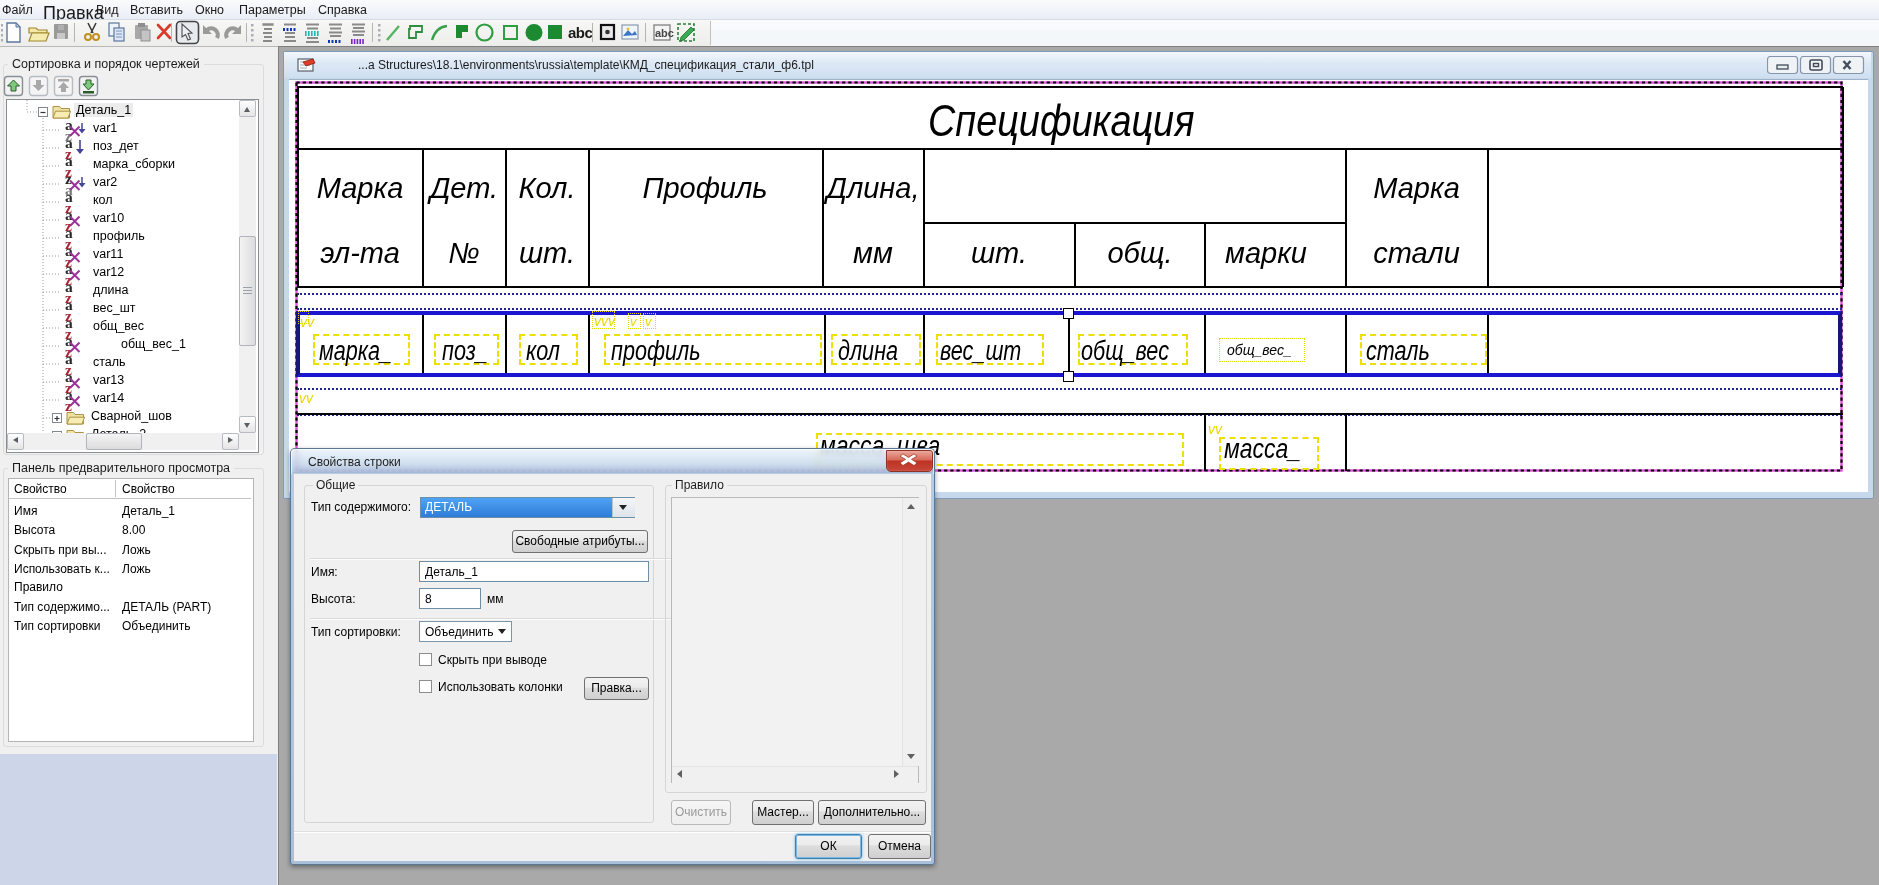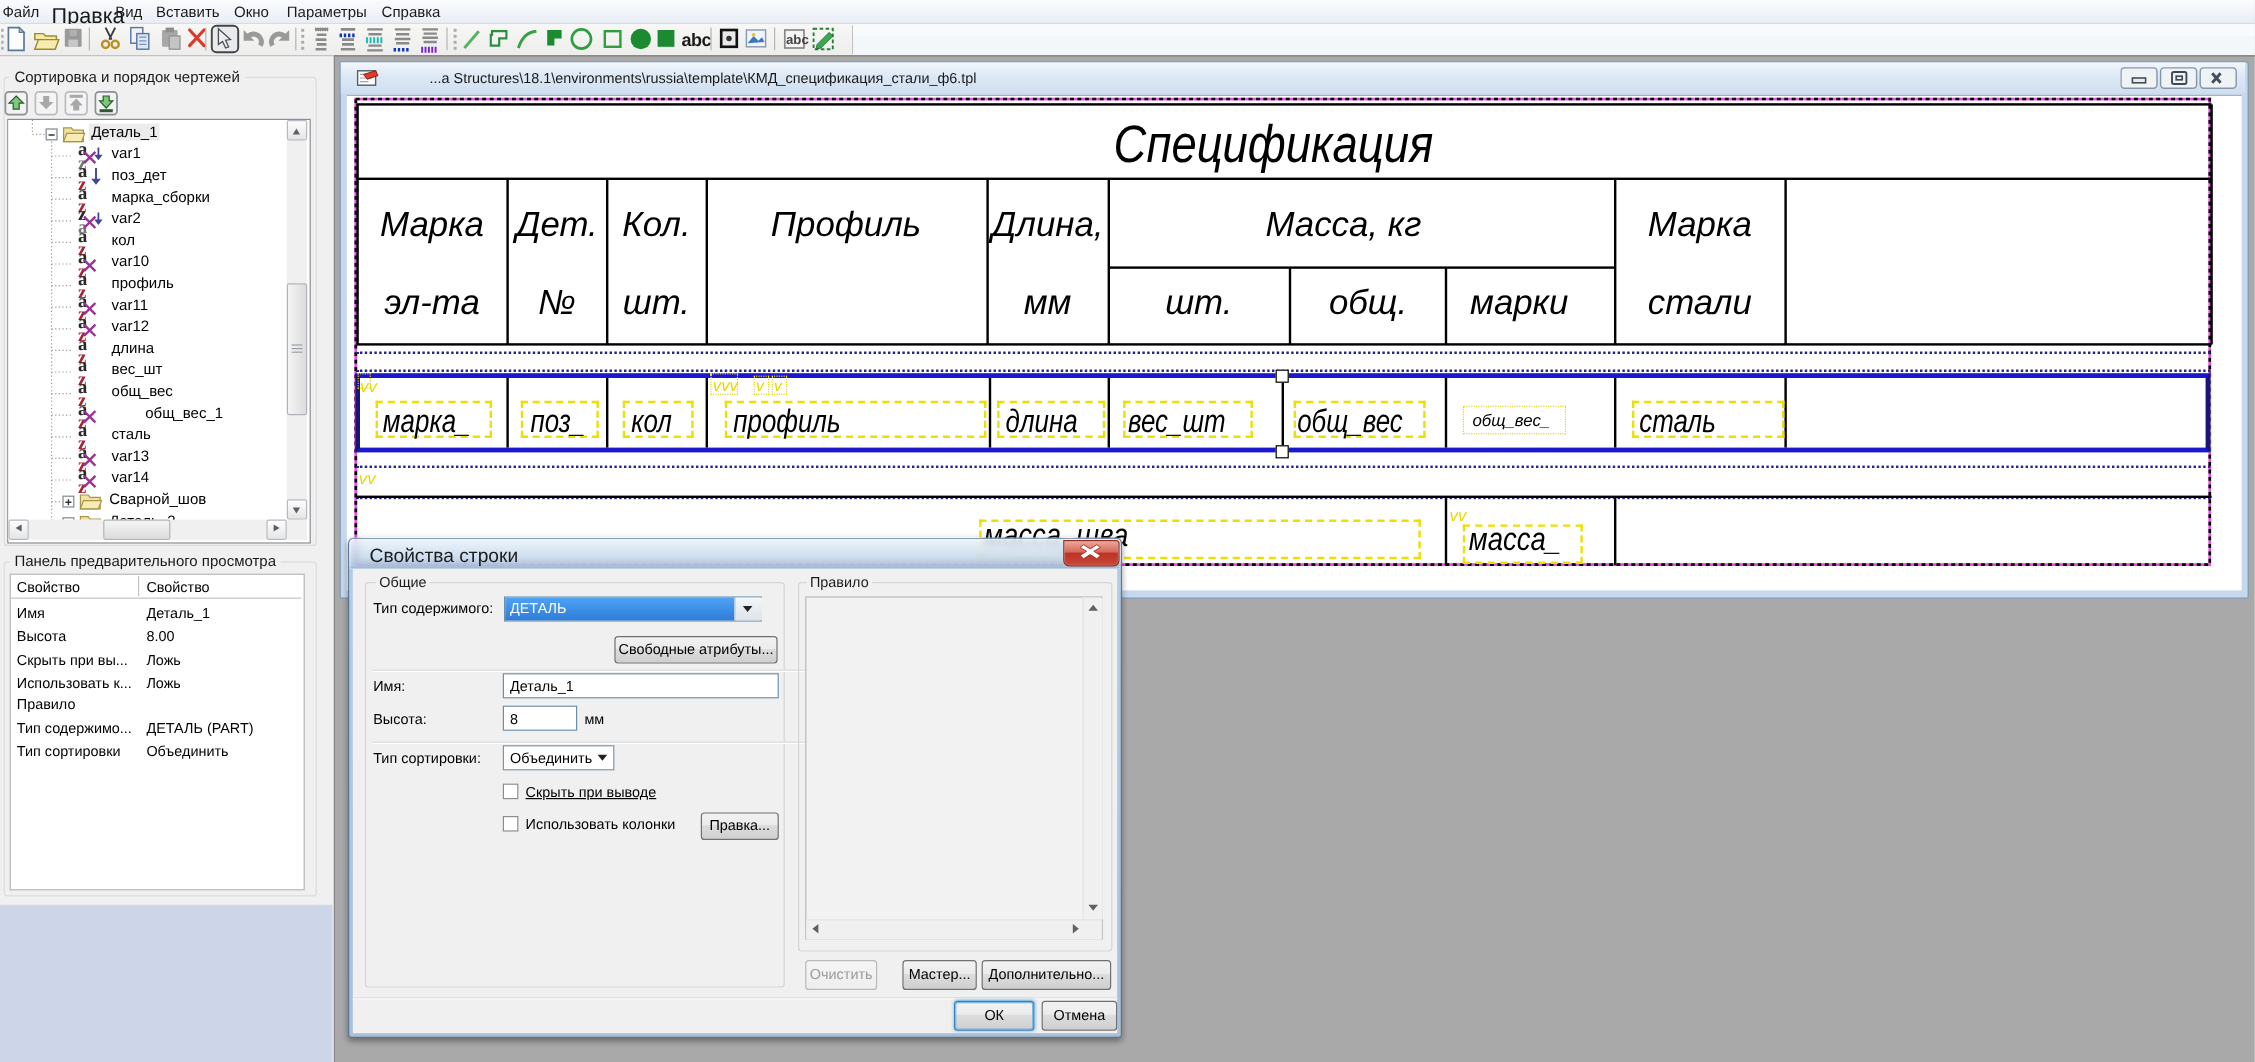--- a/index.html
+++ b/index.html
@@ -398,21 +398,20 @@
   <div class="cad" style="position:absolute;left:928px;top:96px;font-size:44px;transform:scaleX(0.86);transform-origin:0 0;">Спецификация</div>
   <div class="cad hc" style="position:absolute;left:297px;top:172px;width:126px;">Марка</div>
   <div class="cad hc" style="position:absolute;left:297px;top:237px;width:126px;">эл-та</div>
   <div class="cad hc" style="position:absolute;left:422px;top:172px;width:84px;">Дет.</div>
   <div class="cad hc" style="position:absolute;left:422px;top:237px;width:84px;">№</div>
   <div class="cad hc" style="position:absolute;left:505px;top:172px;width:84px;">Кол.</div>
   <div class="cad hc" style="position:absolute;left:505px;top:237px;width:84px;">шт.</div>
   <div class="cad hc" style="position:absolute;left:588px;top:172px;width:234px;">Профиль</div>
   <div class="cad hc" style="position:absolute;left:822px;top:172px;width:102px;">Длина,</div>
   <div class="cad hc" style="position:absolute;left:822px;top:237px;width:102px;">мм</div>
-  <div class="cad hc" style="position:absolute;left:923px;top:172px;width:423px;text-indent:-30px;">Масса, кг</div>
   <div class="cad hc" style="position:absolute;left:923px;top:237px;width:152px;">шт.</div>
   <div class="cad hc" style="position:absolute;left:1074px;top:237px;width:132px;">общ.</div>
   <div class="cad hc" style="position:absolute;left:1204px;top:237px;width:124px;">марки</div>
   <div class="cad hc" style="position:absolute;left:1345px;top:172px;width:143px;">Марка</div>
   <div class="cad hc" style="position:absolute;left:1345px;top:237px;width:143px;">стали</div>
 
   <div class="abs" style="left:297px;top:293px;width:1545px;height:13px;border-top:2px dotted #23238c;border-bottom:2px dotted #23238c;"></div>
 
   <div class="abs" style="left:296px;top:311px;width:1546px;height:66px;background:#fff;border-top:4px solid #1b17d0;border-bottom:4px solid #1b17d0;border-left:4px solid #181578;border-right:4px solid #181578;box-sizing:border-box;"></div>
   <div class="vline" style="left:422px;top:315px;height:58px;"></div>
@@ -468,21 +467,21 @@
   <div class="fld" style="left:1219px;top:437px;width:96px;height:29px;"></div>
   <div class="cad" style="position:absolute;left:1224px;top:434px;font-size:27px;transform:scaleX(0.85);transform-origin:0 0;">масса_</div>
 </div>
 
 <div class="abs" id="dialog" style="left:290px;top:448px;width:645px;height:417px;">
 
   <div class="abs" style="left:0;top:0;width:645px;height:417px;box-shadow:0 2px 5px rgba(0,0,0,0.4);border-radius:5px 5px 3px 3px;"></div>
   <div class="abs" style="left:0;top:24px;width:645px;height:393px;background:linear-gradient(#b5cce4,#a8c0da);border:1px solid #5a7894;border-radius:0 0 3px 3px;box-sizing:border-box;"></div>
   <div class="abs" style="left:0;top:0;width:645px;height:25px;background:linear-gradient(rgba(234,243,251,0.82),rgba(190,211,233,0.8) 70%,rgba(170,195,222,0.85));backdrop-filter:blur(3px);border:1px solid #5a7894;border-bottom:none;border-radius:5px 5px 0 0;box-sizing:border-box;"></div>
   <div class="abs" style="left:1px;top:1px;width:641px;height:24px;border:1px solid rgba(255,255,255,0.65);border-bottom:none;border-radius:4px 4px 0 0;"></div>
-  <div class="abs" style="left:18px;top:7px;font-size:16px;color:#1c1c1c;">Свойства строки</div>
+  <div class="abs" style="left:18px;top:7px;font-size:12px;color:#1c1c1c;">Свойства строки</div>
 
   <div class="abs" style="left:596px;top:2px;width:45px;height:20px;background:linear-gradient(#eba79a,#d6695a 45%,#bf3223 50%,#c6473a);border:1px solid #8e3125;border-radius:0 3px 5px 5px;box-shadow:inset 0 0 1px #f5d0c8;"></div>
   <svg class="abs" style="left:596px;top:2px;" width="45" height="20">
       <path d="M17 5 l5.5 4.5 L28 5 l3 3 -5.5 4 5.5 4.5 L28 20 l-5.5 -4.5 L17 20 l-3 -3.5 5.5 -4.5 -5.5 -4 z" transform="scale(1,0.78)" fill="#fff" stroke="#9a2a1a" stroke-width="0.8"></path>
     </svg>
 
   <div class="abs" style="left:4px;top:26px;width:637px;height:387px;background:#f0f0f0;"></div>
 
   <div class="abs" style="left:14px;top:37px;width:348px;height:336px;border:1px solid #d5d5d5;border-radius:3px;"></div>
   <div class="abs" style="left:23px;top:30px;background:#f0f0f0;padding:0 3px;font-size:12px;color:#1c1c1c;">Общие</div>
@@ -509,21 +508,21 @@
   <div class="abs t12" style="left:197px;top:144px;">мм</div>
 
   <div class="abs" style="left:20px;top:170px;width:412px;height:1px;background:#dadada;border-bottom:1px solid #fdfdfd;"></div>
 
   <div class="abs t12" style="left:21px;top:177px;">Тип сортировки:</div>
   <div class="abs" style="left:129px;top:173px;width:93px;height:21px;background:#fff;border:1px solid #7a96ab;box-sizing:border-box;"></div>
   <div class="abs t12" style="left:135px;top:177px;">Объединить</div>
   <div class="abs" style="left:208px;top:181px;width:0;height:0;border-left:4px solid transparent;border-right:4px solid transparent;border-top:5px solid #222;"></div>
 
   <div class="abs" style="left:129px;top:205px;width:13px;height:13px;background:#fff;border:1px solid #8d8d8d;box-sizing:border-box;"></div>
-  <div class="abs t12" style="left:148px;top:205px;text-decoration:underline;">Скрыть при выводе</div>
+  <div class="abs t12" style="left:148px;top:205px;">Скрыть при выводе</div>
 
   <div class="abs" style="left:129px;top:232px;width:13px;height:13px;background:#fff;border:1px solid #8d8d8d;box-sizing:border-box;"></div>
   <div class="abs t12" style="left:148px;top:232px;">Использовать колонки</div>
   <div class="btn7" style="left:294px;top:229px;width:63px;height:21px;line-height:20px;">Правка...</div>
 
   <div class="abs" style="left:375px;top:37px;width:260px;height:306px;border:1px solid #d5d5d5;border-radius:3px;"></div>
   <div class="abs" style="left:382px;top:30px;background:#f0f0f0;padding:0 3px;font-size:12px;color:#1c1c1c;">Правило</div>
   <div class="abs" style="left:381px;top:49px;width:248px;height:286px;background:#f2f2f2;border:1px solid #b9b9b9;box-sizing:border-box;"></div>
 
   <div class="abs" style="left:612px;top:50px;width:16px;height:268px;background:#f0f0f0;border-left:1px solid #e3e3e3;"></div>

